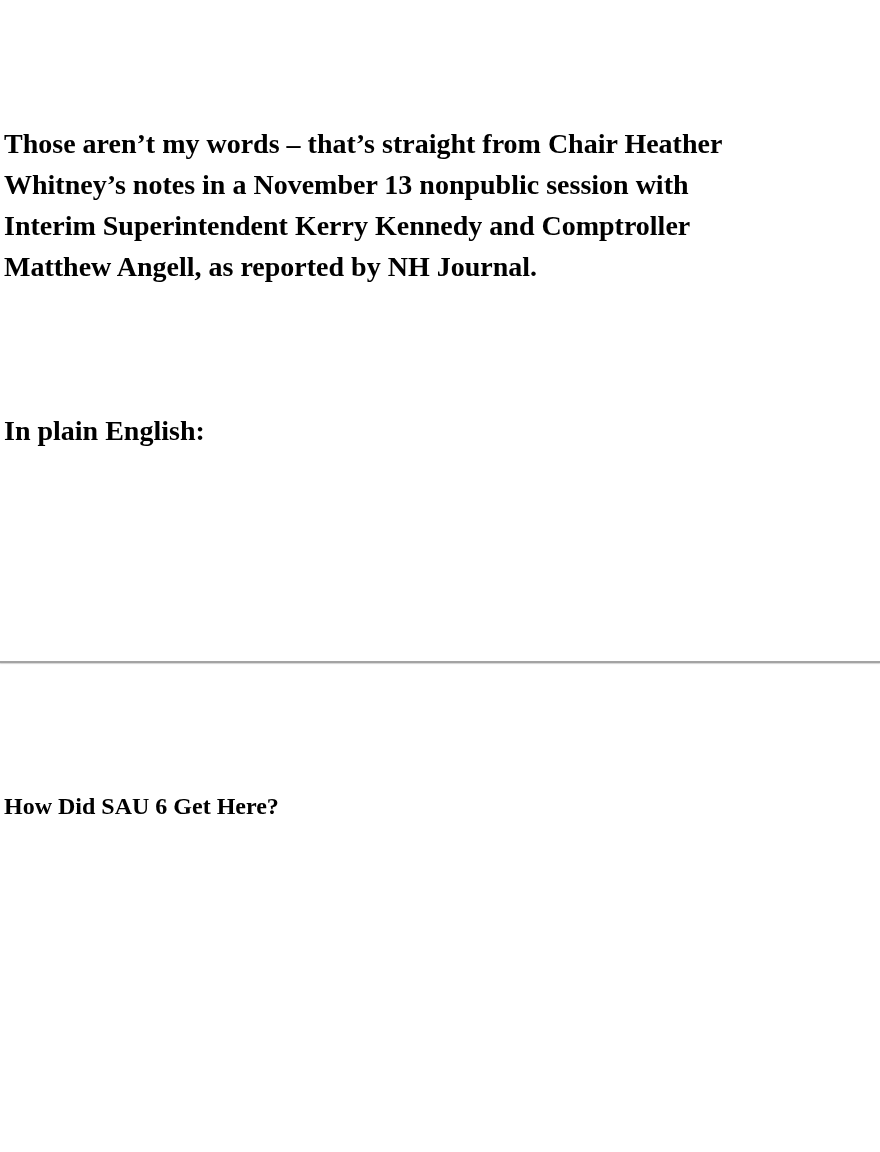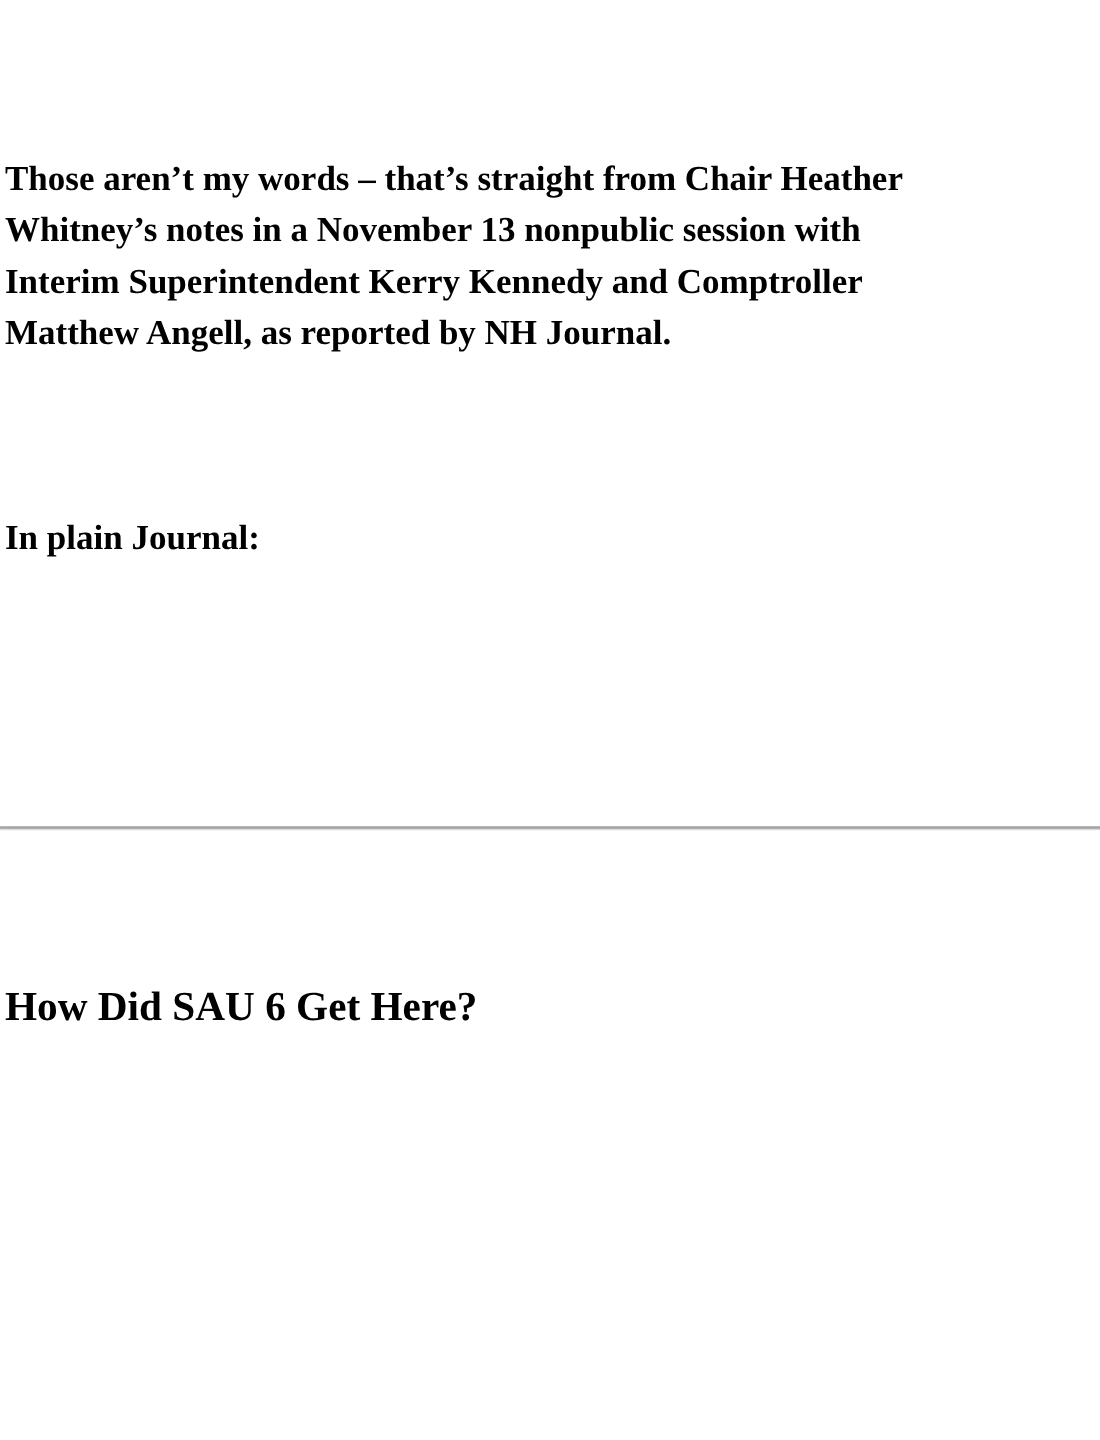--- a/index.html
+++ b/index.html
@@ -32,36 +32,36 @@
   .para-summary   { margin-top: 24px; }
   .divider {
     border: none;
     height: 2px;
     width: 880px;
     margin: 46px 0 0 0;
     background: #a3a3a3;
     box-shadow: 0 1px 1px rgba(160,160,160,0.45);
   }
   .heading {
-    font-size: 33px;
+    font-size: 24px;
     line-height: 41px;
     margin-top: 28px;
   }
 </style>
 </head>
 <body>
 
 <div class="page">
 
   <p class="para-first">Those aren’t my words – that’s straight from Chair Heather
 Whitney’s notes in a November 13 nonpublic session with
 Interim Superintendent Kerry Kennedy and Comptroller
 Matthew Angell, as reported by NH Journal.</p>
 
-  <p class="subhead">In plain Journal:</p>
+  <p class="subhead">In plain English:</p>
 
 
   <hr class="divider">
 
   <h2 class="heading">How Did SAU 6 Get Here?</h2>
 
   
 
   
 

